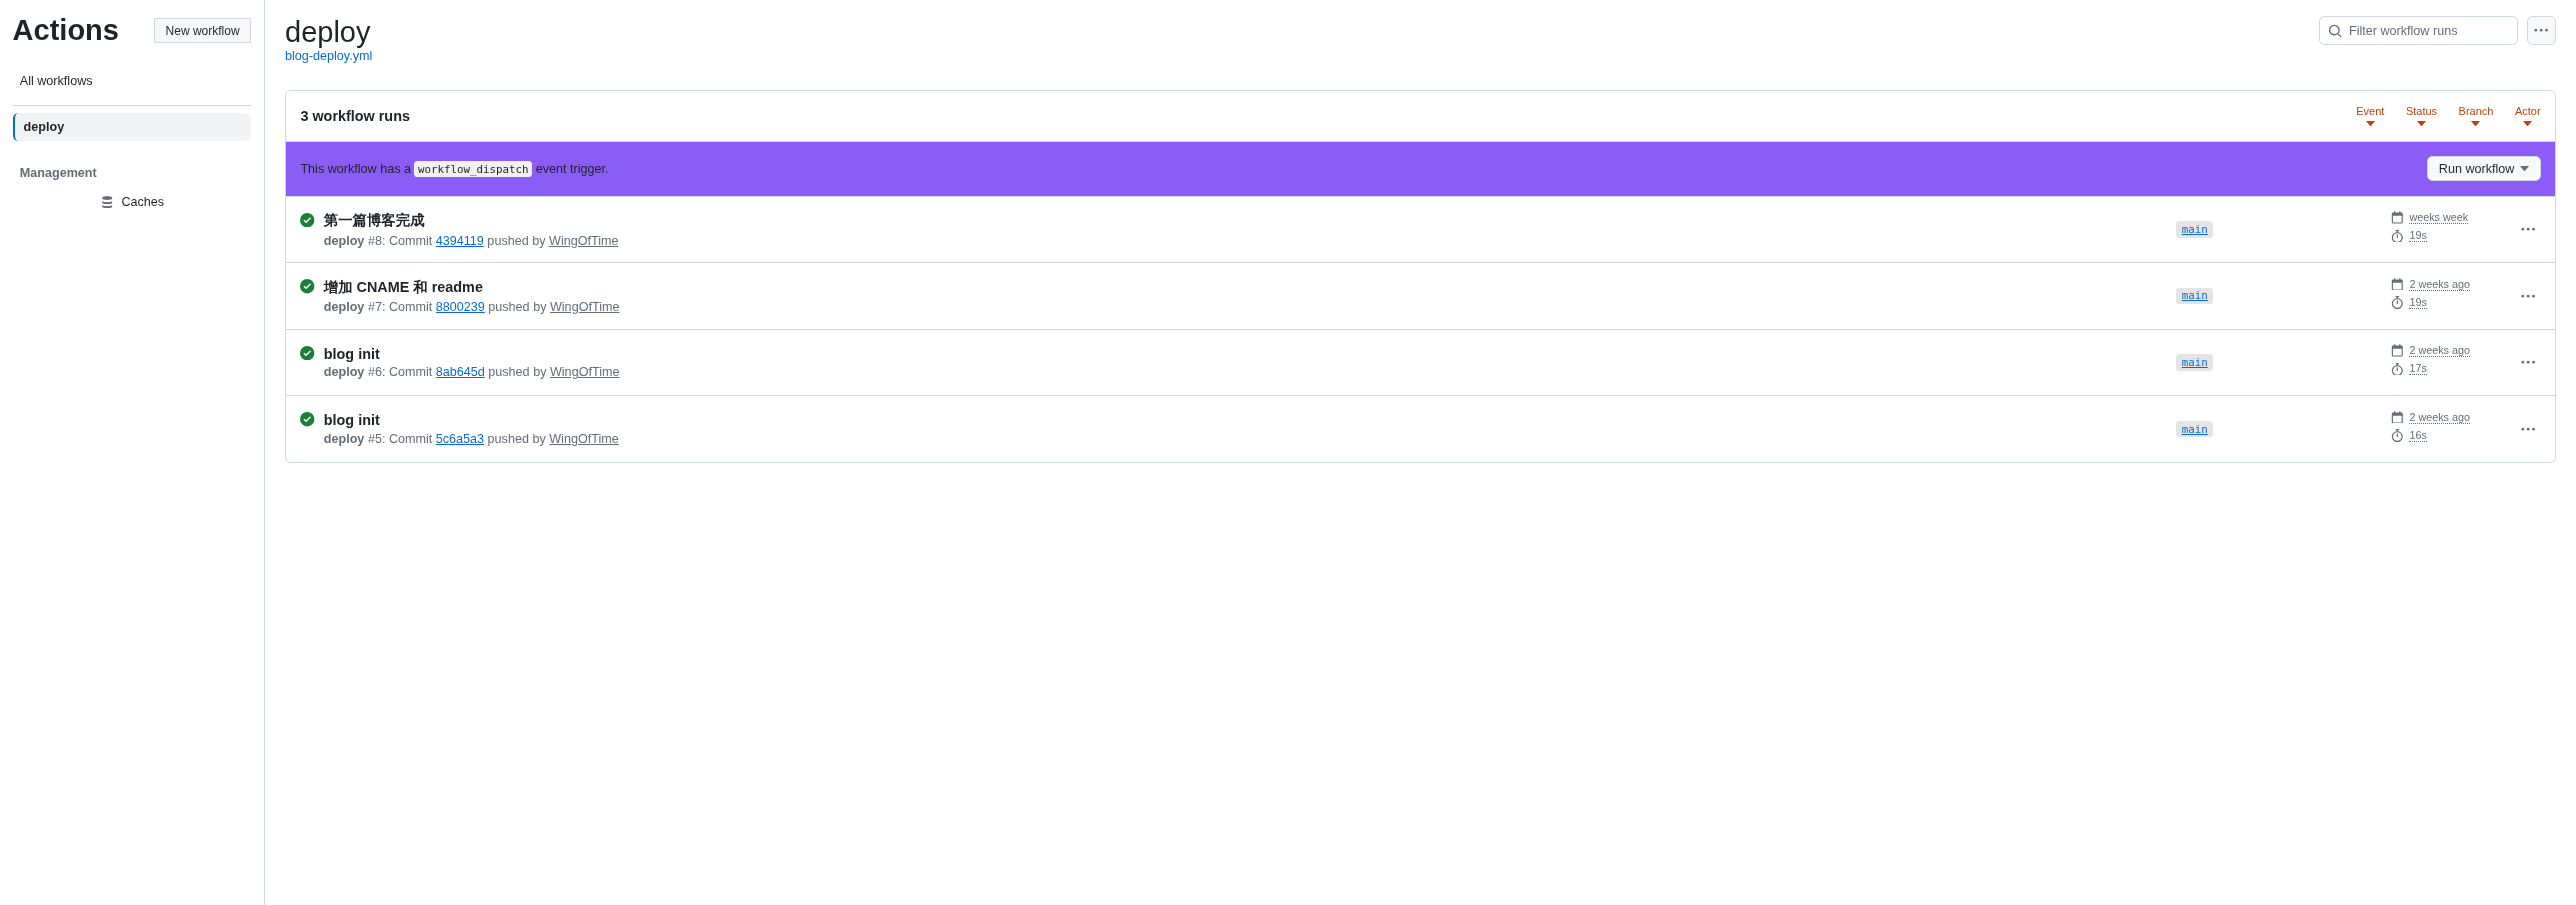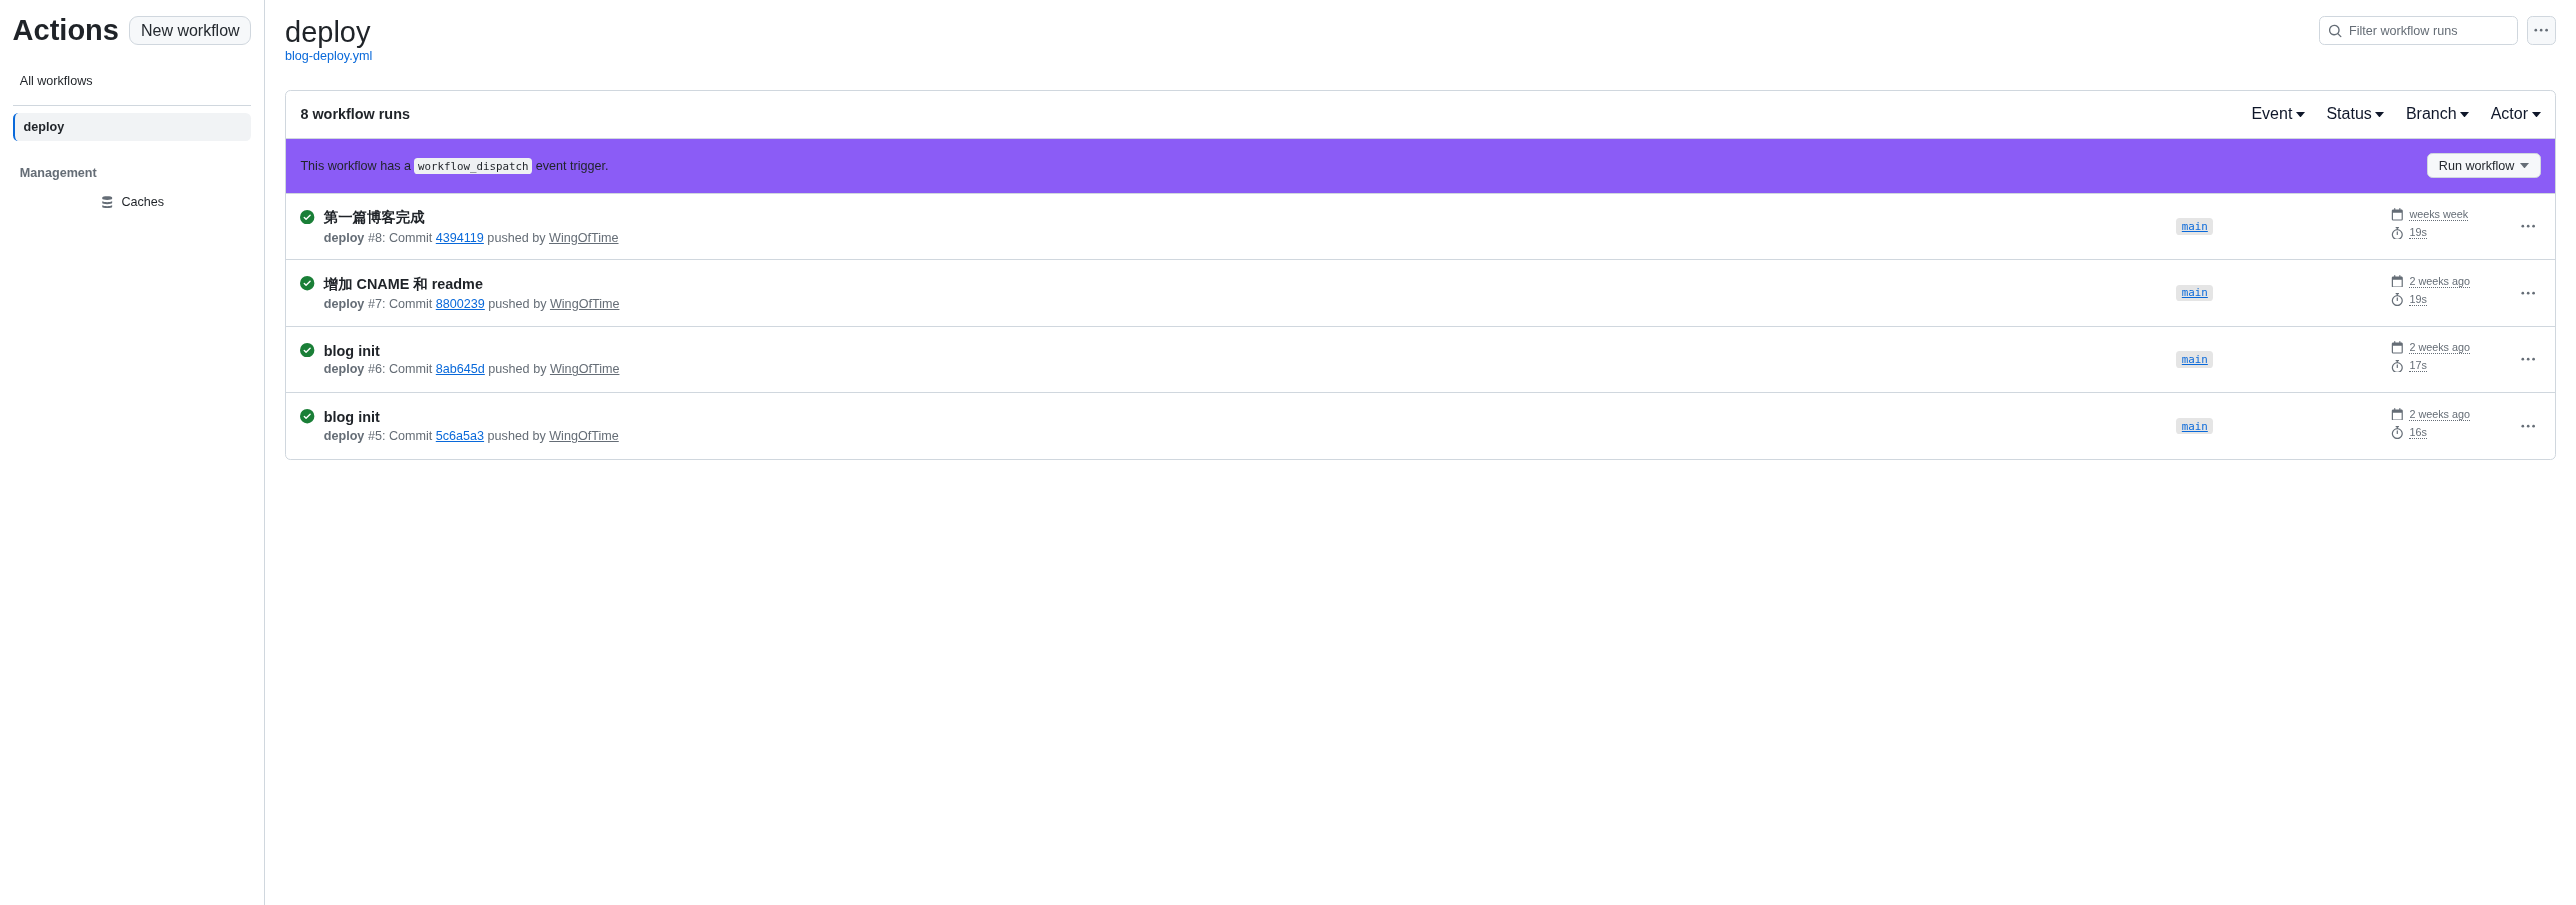--- a/index.html
+++ b/index.html
@@ -28,23 +28,23 @@
       margin-bottom: 18px;
     }
     .sidebar-title {
       font-size: 29px;
       font-weight: 600;
       color: #1f2328;
     }
     .new-workflow-btn {
       background: #f6f8fa;
       border: 0.9px solid #d0d7de;
-      border-radius: 9px;
+      border-radius: 1px;
       padding: 4.5px 10.8px;
-      font-size: 16px;
+      font-size: 12px;
       color: #24292f;
       cursor: pointer;
     }
     .sidebar-link {
       display: block;
       padding: 9px 7.2px;
       color: #1f2328;
       text-decoration: none;
       border-radius: 5.4px;
     }
@@ -161,26 +161,27 @@
       font-size: 14.4px;
       font-weight: 600;
     }
     .filter-group {
       display: flex;
       gap: 21.5px;
     }
     .filter-btn {
       background: none;
       border: none;
-      color: #0f172a;
-      font-size: 16px;
+      color: #c2410c;
+      font-size: 11px;
       cursor: pointer;
       display: flex;
       align-items: center;
       gap: 3.6px;
+      flex-direction: column;
     }
     .dispatch-row {
       display: flex;
       align-items: center;
       justify-content: space-between;
       padding: 14.4px;
       border-bottom: 0.9px solid #d0d7de;
       background: #8b5cf6;
     }
     .dispatch-text {
@@ -336,21 +337,21 @@
               <circle cx="8" cy="8" r="1.5"></circle>
               <circle cx="14" cy="8" r="1.5"></circle>
             </svg>
         </span>
       </button>
     </div>
   </div>
 
   <div class="runs-box">
     <div class="runs-box-header">
-      <span class="runs-count">8 workflow runs</span>
+      <span class="runs-count">3 workflow runs</span>
       <div class="filter-group">
         <button class="filter-btn">
           <span>Event</span>
           <span>
               <svg width="9" height="5.4" viewBox="0 0 10 6" fill="currentColor">
                 <path d="M0 0l5 6 5-6H0z"></path>
               </svg>
             </span>
         </button>
         <button class="filter-btn">

